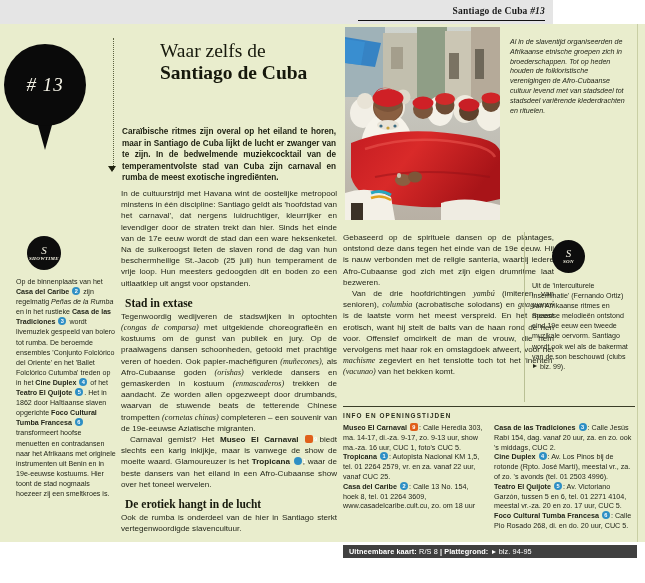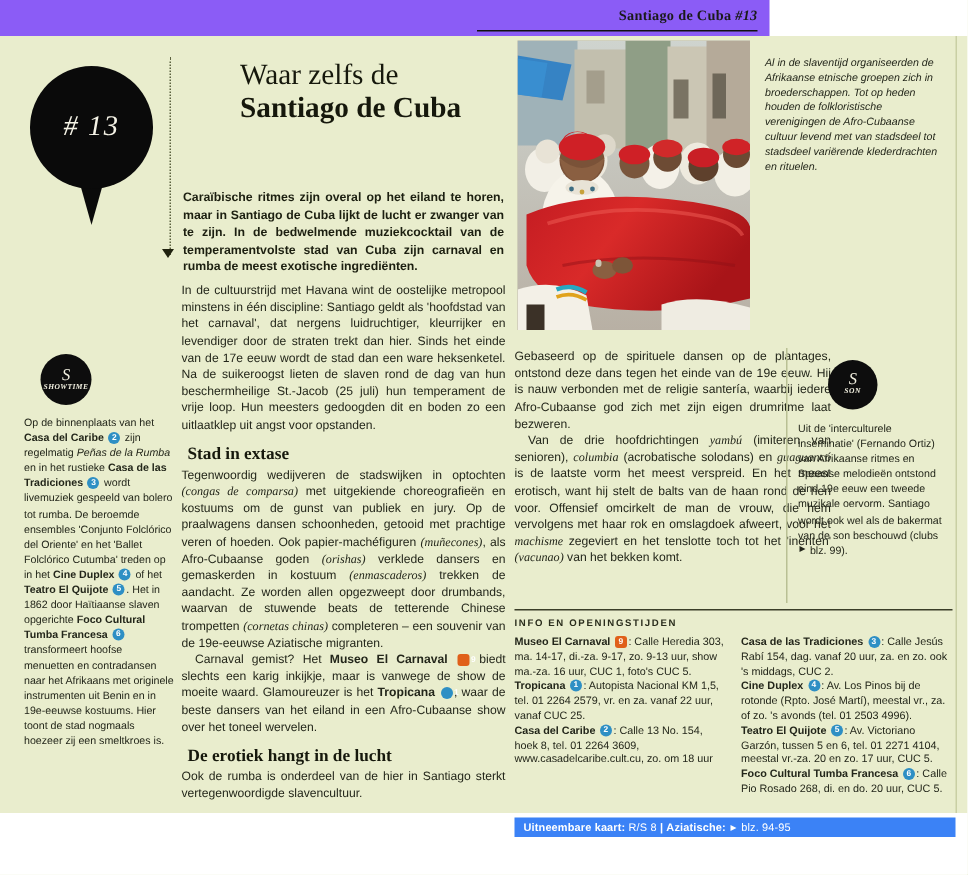--- a/index.html
+++ b/index.html
@@ -9,22 +9,22 @@
     font-family: "Liberation Sans", sans-serif;
     overflow: hidden;
   }
   .page {
     position: relative;
     width: 645px; height: 583px;
     background: #ffffff;
   }
   
   .header {
-    position: absolute; top: 0; left: 0; width: 513px; height: 24px;
-    background: #8b5cf6;
+    position: absolute; top: 0; left: 0; width: 553px; height: 24px;
+    background: #e5e5e5;
   }
   .header-title {
     position: absolute; right: 8px; top: 6px;
     font-family: "Liberation Serif", serif;
     font-size: 9.5px; font-weight: bold; color: #1a1a1a;
     letter-spacing: .2px;
   }
   .header-title .num {
     font-style: italic; font-weight: bold;
   }
@@ -61,21 +61,21 @@
     font-size: 5px; font-style: italic; font-weight: bold;
     letter-spacing: .3px; line-height: 7px;
   }
   .side-text {
     font-size: 7.1px; line-height: 10.1px; color: #23261a;
     text-align: left;
   }
   .side-text b { font-weight: bold; }
   .side-text i { font-style: italic; }
   
-  .pin-wrap { position: absolute; left: 20px; top: 44px; width: 86px; height: 110px; }
+  .pin-wrap { position: absolute; left: 4px; top: 44px; width: 86px; height: 110px; }
   .pin-head {
     position: absolute; left: 0; top: 0; width: 82px; height: 82px;
     border-radius: 50%; background: #0a0a0a;
   }
   .pin-tail {
     position: absolute; left: 27px; top: 56px;
     width: 0; height: 0;
     border-left: 14px solid transparent;
     border-right: 14px solid transparent;
     border-top: 50px solid #0a0a0a;
@@ -190,21 +190,21 @@
   }
   .info-cols { display: flex; gap: 10px; }
   .info-col { width: 141px; }
   .info-entry {
     font-size: 7.2px; line-height: 9.8px; color: #23261a; margin-bottom: 0;
   }
   .info-entry b { font-weight: bold; }
   
   .footer-bar {
     position: absolute; left: 343px; top: 545px; width: 294px; height: 13px;
-    background: #3b82f6; color: #ffffff;
+    background: #404040; color: #ffffff;
     display: flex; align-items: center;
     padding-left: 6px;
     font-size: 7.3px; letter-spacing: .1px;
   }
   .footer-bar b { font-weight: bold; }
   .footer-bar .nb { font-weight: normal; }
   
   .pg {
     position: absolute; font-size: 8px; color: #2a2d1c;
   }
@@ -378,19 +378,19 @@
       <div class="info-col">
           <div class="info-entry"><b>Casa de las Tradiciones</b> <span class="mk blue">3</span><span>: Calle Jesús Rabí 154, dag. vanaf 20 uur, za. en zo. ook 's middags, CUC 2.</span></div>
           <div class="info-entry"><b>Cine Duplex</b> <span class="mk blue">4</span><span>: Av. Los Pinos bij de rotonde (Rpto. José Martí), meestal vr., za. of zo. 's avonds (tel. 01 2503 4996).</span></div>
           <div class="info-entry"><b>Teatro El Quijote</b> <span class="mk blue">5</span><span>: Av. Victoriano Garzón, tussen 5 en 6, tel. 01 2271 4104, meestal vr.-za. 20 en zo. 17 uur, CUC 5.</span></div>
           <div class="info-entry"><b>Foco Cultural Tumba Francesa</b> <span class="mk blue">6</span><span>: Calle Pio Rosado 268, di. en do. 20 uur, CUC 5.</span></div>
         </div>
     </div>
   </div>
 
   <div class="footer-bar">
-    <b>Uitneembare kaart:</b>&nbsp;<span class="nb">R/S 8</span>&nbsp;<b>|</b>&nbsp;<b>Aziatische:</b>&nbsp;<span class="arrow-g"></span>&nbsp;<span class="nb">blz. 94-95</span>
+    <b>Uitneembare kaart:</b>&nbsp;<span class="nb">R/S 8</span>&nbsp;<b>|</b>&nbsp;<b>Plattegrond:</b>&nbsp;<span class="arrow-g"></span>&nbsp;<span class="nb">blz. 94-95</span>
   </div>
 
   <div class="pg pg-left">96</div>
   <div class="pg pg-right">97</div>
 
 </div>
 
 </body></html>

